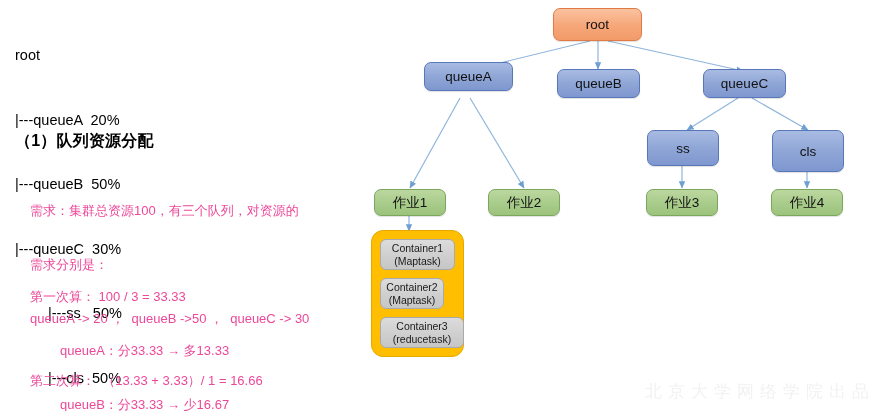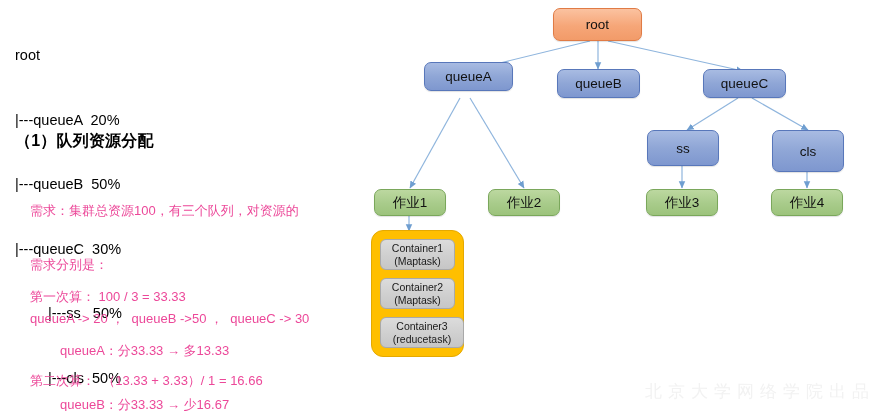--- a/index.html
+++ b/index.html
@@ -219,21 +219,21 @@
     <div class="node node-job" style="left:14px; top:189px; width:72px; height:27px;">作业1</div>
     <div class="node node-job" style="left:128px; top:189px; width:72px; height:27px;">作业2</div>
     <div class="node node-job" style="left:286px; top:189px; width:72px; height:27px;">作业3</div>
     <div class="node node-job" style="left:411px; top:189px; width:72px; height:27px;">作业4</div>
 
     <div id="container-group" style="left:11px; top:230px; width:91px; height:125px;">
       <div class="container-box" style="left:8px; top:8px; width:75px; height:31px;">
         <span>Container1</span>
         <span>(Maptask)</span>
       </div>
-      <div class="container-box" style="left:8px; top:47px; width:75px; height:31px;">
+      <div class="container-box" style="left:8px; top:47px; width:64px; height:31px;">
         <span>Container2</span>
         <span>(Maptask)</span>
       </div>
       <div class="container-box" style="left:8px; top:86px; width:84px; height:31px;">
         <span>Container3</span>
         <span>(reducetask)</span>
       </div>
     </div>
   </div>
 

